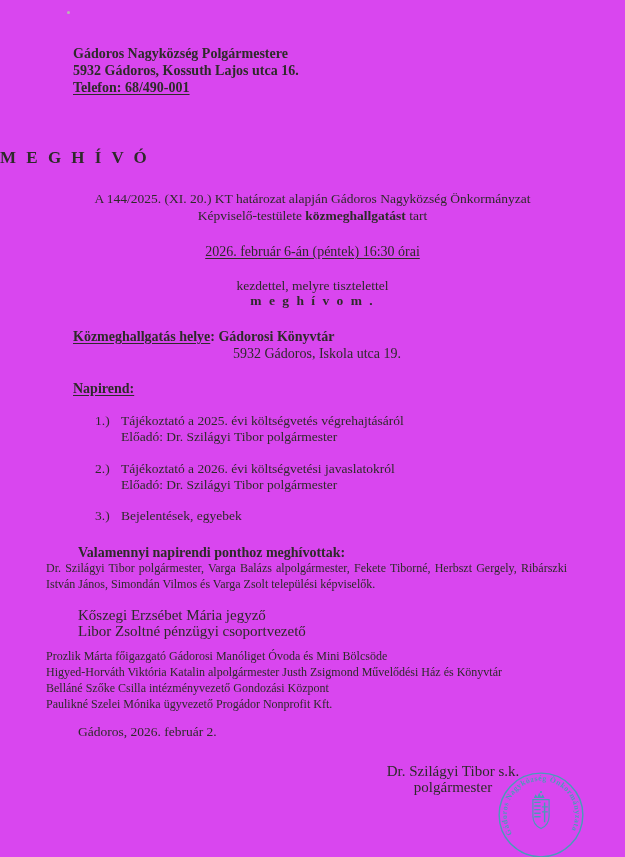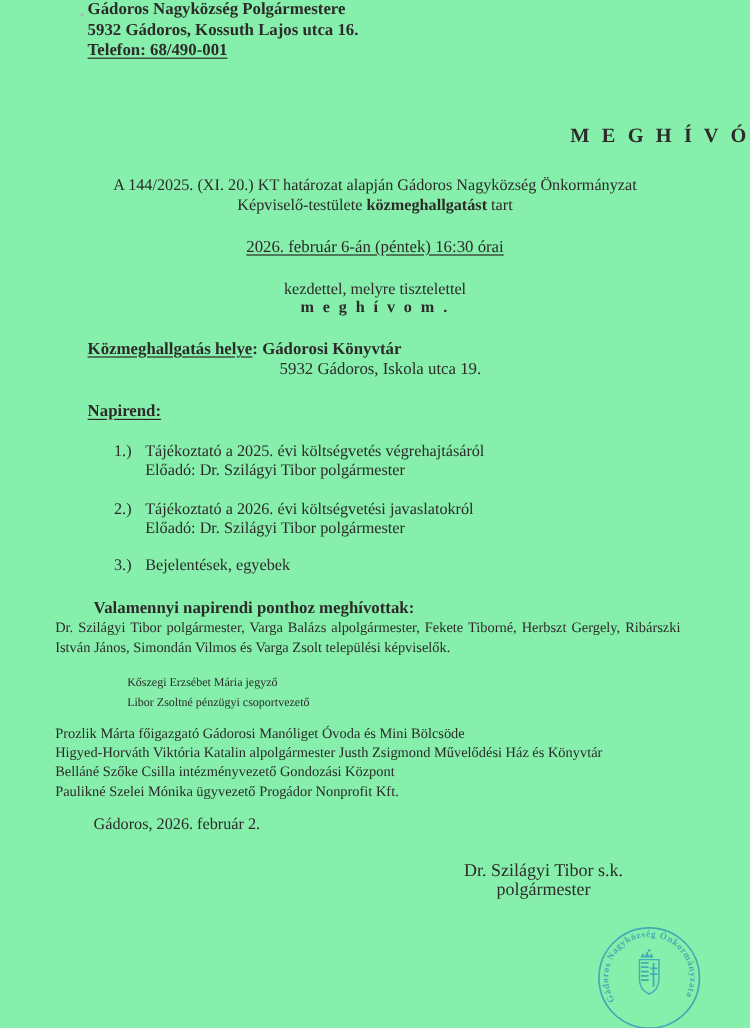--- a/index.html
+++ b/index.html
@@ -1,49 +1,50 @@
 <!DOCTYPE html>
 <html><head>
 <meta charset="utf-8">
 <style>
   html,body{margin:0;padding:0;background:#e8e8e8;}
   .page{
     position:relative;
     width:625px;height:857px;
     margin:0 auto;
-    background:#86efac;
+    background:#d946ef;
     overflow:hidden;
     font-family:"Liberation Serif","DejaVu Serif",serif;
     color:#2d2b29;
     box-sizing:border-box;
+    padding-top:45px;
   }
   .speck{position:absolute;left:67px;top:11px;width:3px;height:3px;background:#b9b6b2;border-radius:50%;}
   .hdr{margin-left:73px;font-weight:bold;font-size:14px;line-height:17px;}
   .hdr .u{text-decoration:underline;text-underline-offset:2px;}
-  .title{margin-top:52px;text-align:right;font-weight:bold;font-size:17px;letter-spacing:3px;line-height:20px;}
+  .title{margin-top:52px;text-align:left;font-weight:bold;font-size:17px;letter-spacing:3px;line-height:20px;}
   .intro{margin-top:22px;text-align:center;font-size:13.5px;line-height:17px;}
   .dateline{margin-top:19px;text-align:center;font-size:14px;font-weight:normal;line-height:17px;}
   .dateline span{text-decoration:underline;text-underline-offset:2px;}
   .closing{margin-top:18px;text-align:center;font-size:13.5px;line-height:15px;}
   .closing .b{font-weight:bold;letter-spacing:2px;}
   .location{margin-top:20px;margin-left:73px;font-size:14px;line-height:17px;}
   .location .lbl{font-weight:bold;text-decoration:underline;text-underline-offset:2px;}
   .location .val{font-weight:bold;}
   .location .addr{margin-left:160px;font-weight:normal;}
   .napirend{margin-top:18px;margin-left:73px;font-size:14px;font-weight:bold;line-height:17px;}
   .napirend span{text-decoration:underline;text-underline-offset:2px;}
   .agenda{margin-left:95px;font-size:13.5px;line-height:16px;}
   .agenda-item{display:flex;}
   .agenda-item.m1{margin-top:16px;}
   .agenda-item.m2{margin-top:16px;}
   .agenda-item.m3{margin-top:15px;}
   .agenda-num{width:26px;flex:0 0 26px;}
   .invitees-h{margin-top:21px;margin-left:78px;font-size:14px;font-weight:bold;line-height:15px;}
   .just{margin-left:46px;margin-right:58px;text-align:justify;font-size:12px;line-height:16px;}
-  .officials{margin-top:15px;margin-left:106px;font-size:10px;line-height:16px;}
+  .officials{margin-top:15px;margin-left:78px;font-size:15px;line-height:16px;}
   .institutions{margin-top:9px;}
   .institutions .just{margin-top:0;}
   .footer-date{margin-top:12px;margin-left:78px;font-size:13.5px;line-height:16px;}
   .signature{margin-top:23px;margin-left:368px;width:170px;text-align:center;font-size:15px;line-height:16px;}
   .stamp{position:absolute;left:496px;top:770px;width:90px;height:90px;opacity:.9;}
 </style>
 </head>
 <body>
 
 <div class="page">

